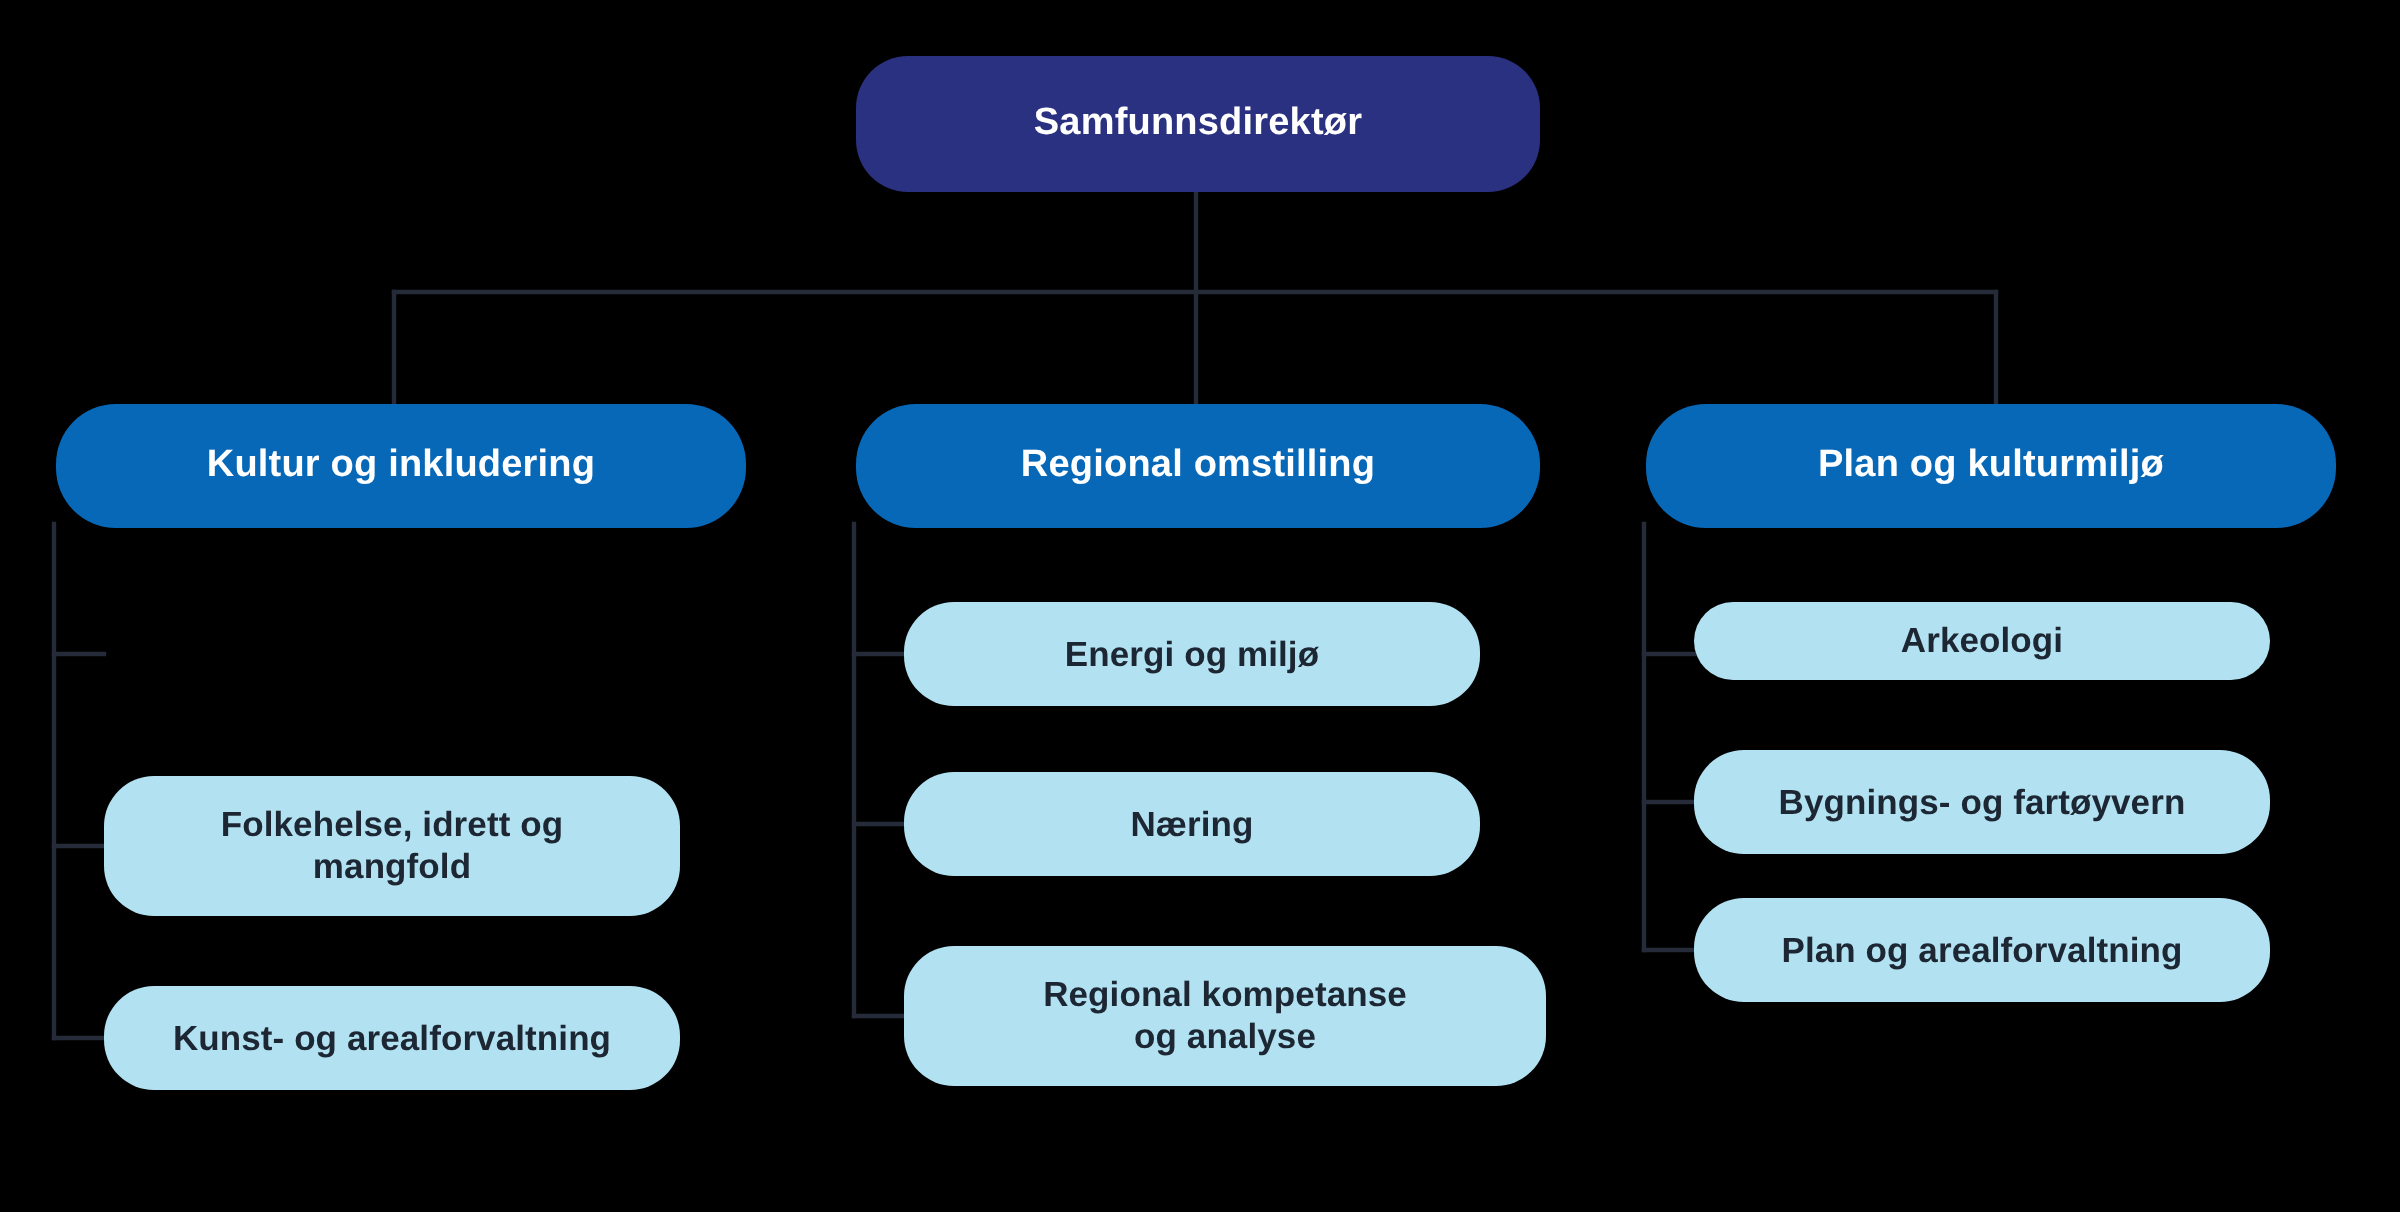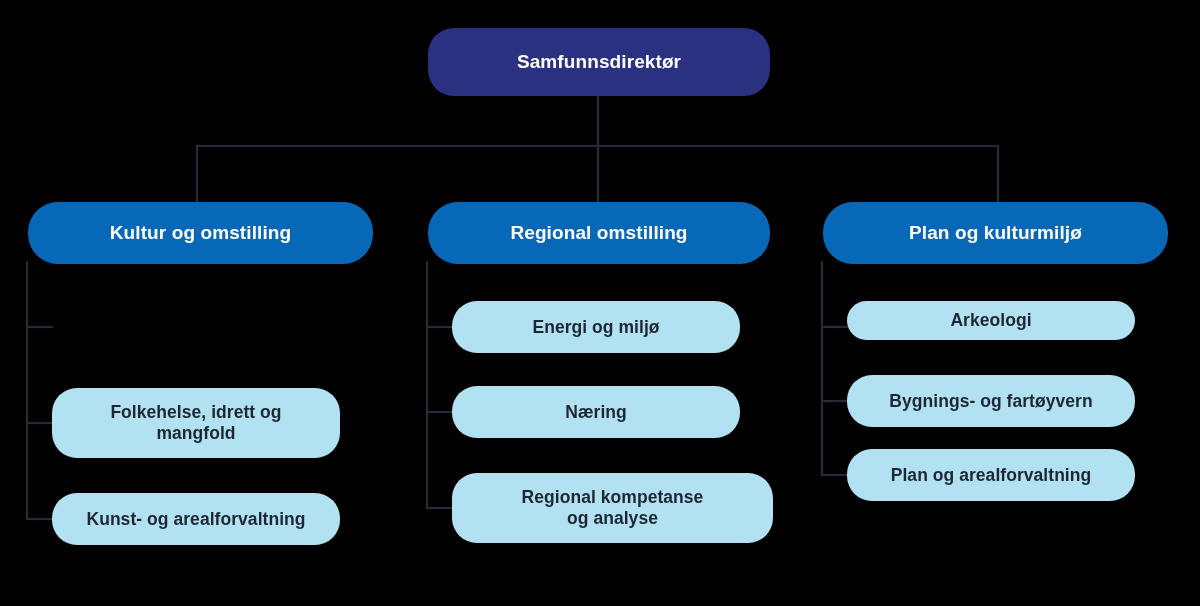--- a/index.html
+++ b/index.html
@@ -96,21 +96,21 @@
       <path d="M822,401 L847,401"></path>
       <path d="M822,475 L847,475"></path>
     </g>
   </svg>
 
   <div class="node lvl-root" style="left:428px; top:28px; width:342px; height:68px;">
     <span class="node-label">Samfunnsdirektør</span>
   </div>
 
   <div class="node lvl-dept" style="left:28px; top:202px; width:345px; height:62px;">
-    <span class="node-label">Kultur og omstilling</span>
+    <span class="node-label">Kultur og inkludering</span>
   </div>
   <div class="node lvl-unit" style="left:52px; top:388px; width:288px; height:70px;">
     <span class="node-label">Folkehelse, idrett og
 mangfold</span>
   </div>
   <div class="node lvl-unit" style="left:52px; top:493px; width:288px; height:52px;">
     <span class="node-label">Kunst‐ og arealforvaltning</span>
   </div>
 
   <div class="node lvl-dept" style="left:428px; top:202px; width:342px; height:62px;">

